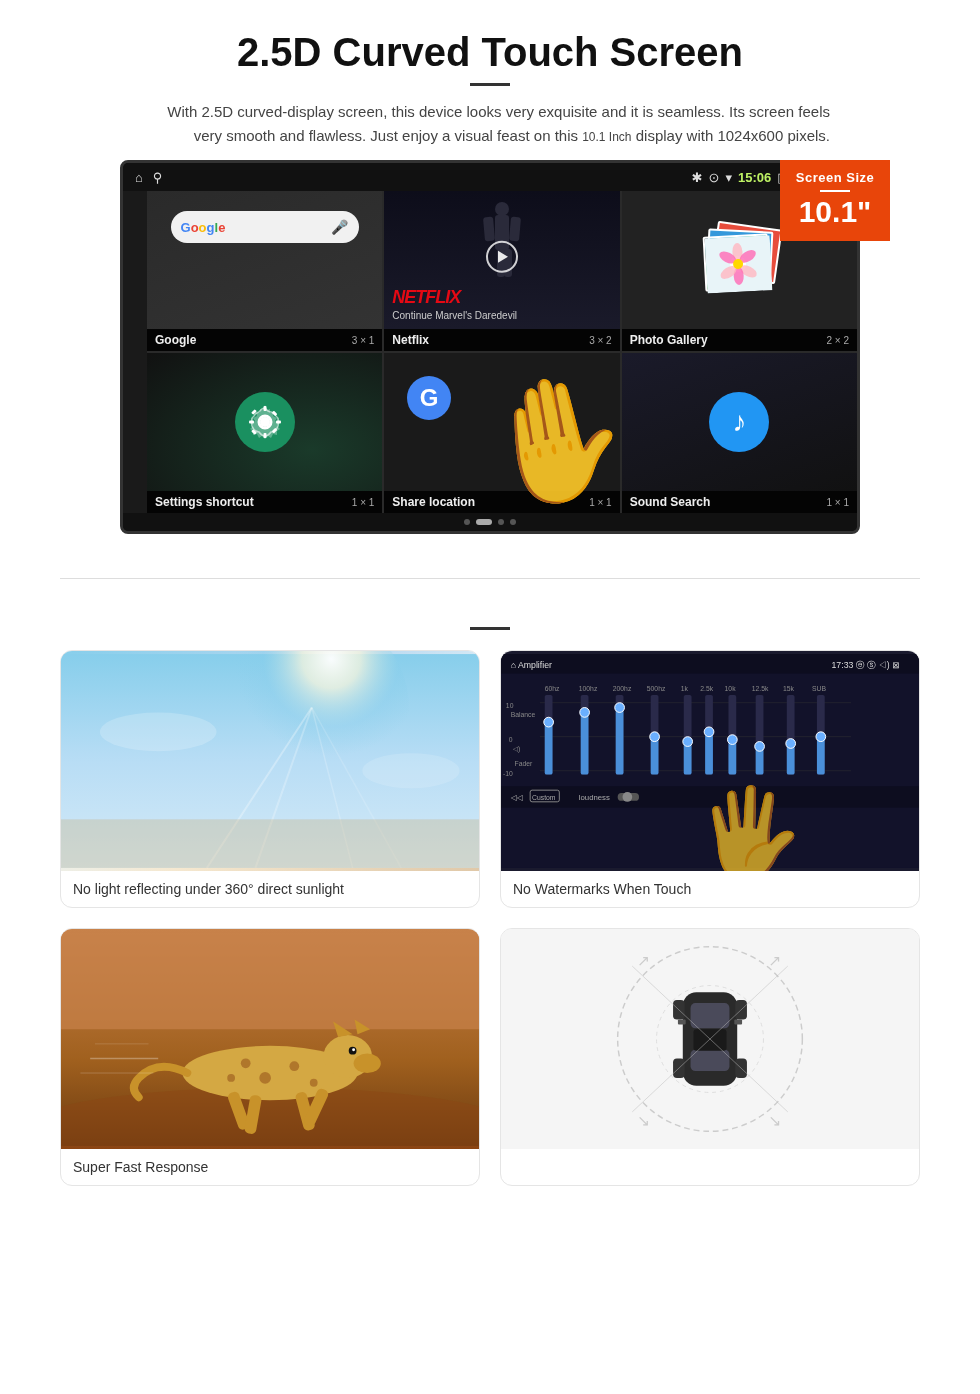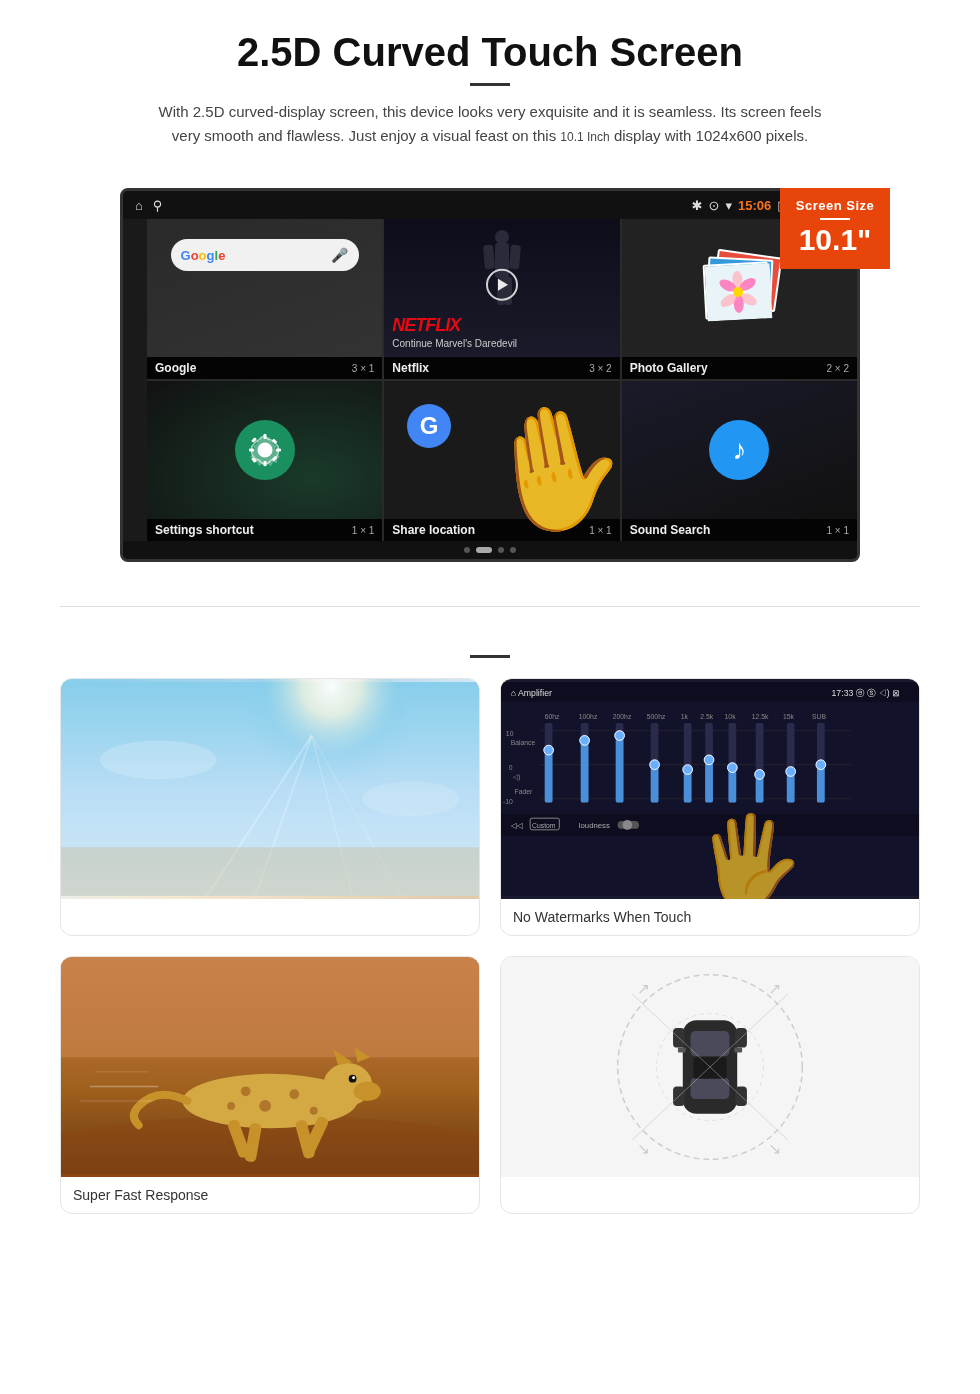--- a/index.html
+++ b/index.html
@@ -26,21 +26,22 @@
       width: 40px;
       height: 3px;
       background: #333;
       margin: 8px auto 14px;
     }
     .section-desc {
       font-size: 15px;
       color: #444;
       line-height: 1.6;
       max-width: 680px;
-      margin: 0 auto 40px;
+      margin: 0 auto 12px;
+      text-align: right;
     }
     .section-desc .small-text {
       font-size: 12px;
     }
 
     
     .device-wrapper {
       position: relative;
       display: inline-block;
       width: 780px;
@@ -104,21 +105,21 @@
     .status-bar-right {
       display: flex;
       align-items: center;
       gap: 6px;
     }
     .status-icon {
       color: #ddd;
       font-size: 13px;
     }
     .status-time {
-      color: #f97316;
+      color: #bef264;
       font-size: 13px;
       font-weight: bold;
     }
 
     
     .app-grid {
       display: grid;
       grid-template-columns: repeat(3, 1fr);
       grid-template-rows: repeat(2, 160px);
       gap: 2px;
@@ -618,20 +619,21 @@
           <line x1="258" y1="55" x2="200" y2="220" stroke="white" stroke-width="2" opacity="0.25"></line>
           <line x1="258" y1="55" x2="300" y2="220" stroke="white" stroke-width="1.5" opacity="0.2"></line>
           <line x1="258" y1="55" x2="350" y2="220" stroke="white" stroke-width="1.5" opacity="0.15"></line>
 
           <ellipse cx="100" cy="80" rx="60" ry="20" fill="white" opacity="0.2"></ellipse>
           <ellipse cx="360" cy="120" rx="50" ry="18" fill="white" opacity="0.15"></ellipse>
 
           <rect y="170" width="430" height="50" fill="#c8a870" opacity="0.3"></rect>
         </svg>
       </div>
+      <div class="feature-caption">No light reflecting under 360° direct sunlight</div>
     </div>
 
     <div class="feature-card">
       <div class="feature-image img-amplifier">
 
         <svg width="100%" height="100%" viewBox="0 0 430 220" xmlns="http://www.w3.org/2000/svg" style="position:absolute;top:0;left:0;">
           <rect width="430" height="220" fill="#12122a"></rect>
 
           <rect width="430" height="20" fill="#0d0d1f"></rect>
           <text x="10" y="14" font-size="9" fill="#ddd" font-family="Arial">⌂  Amplifier</text>

